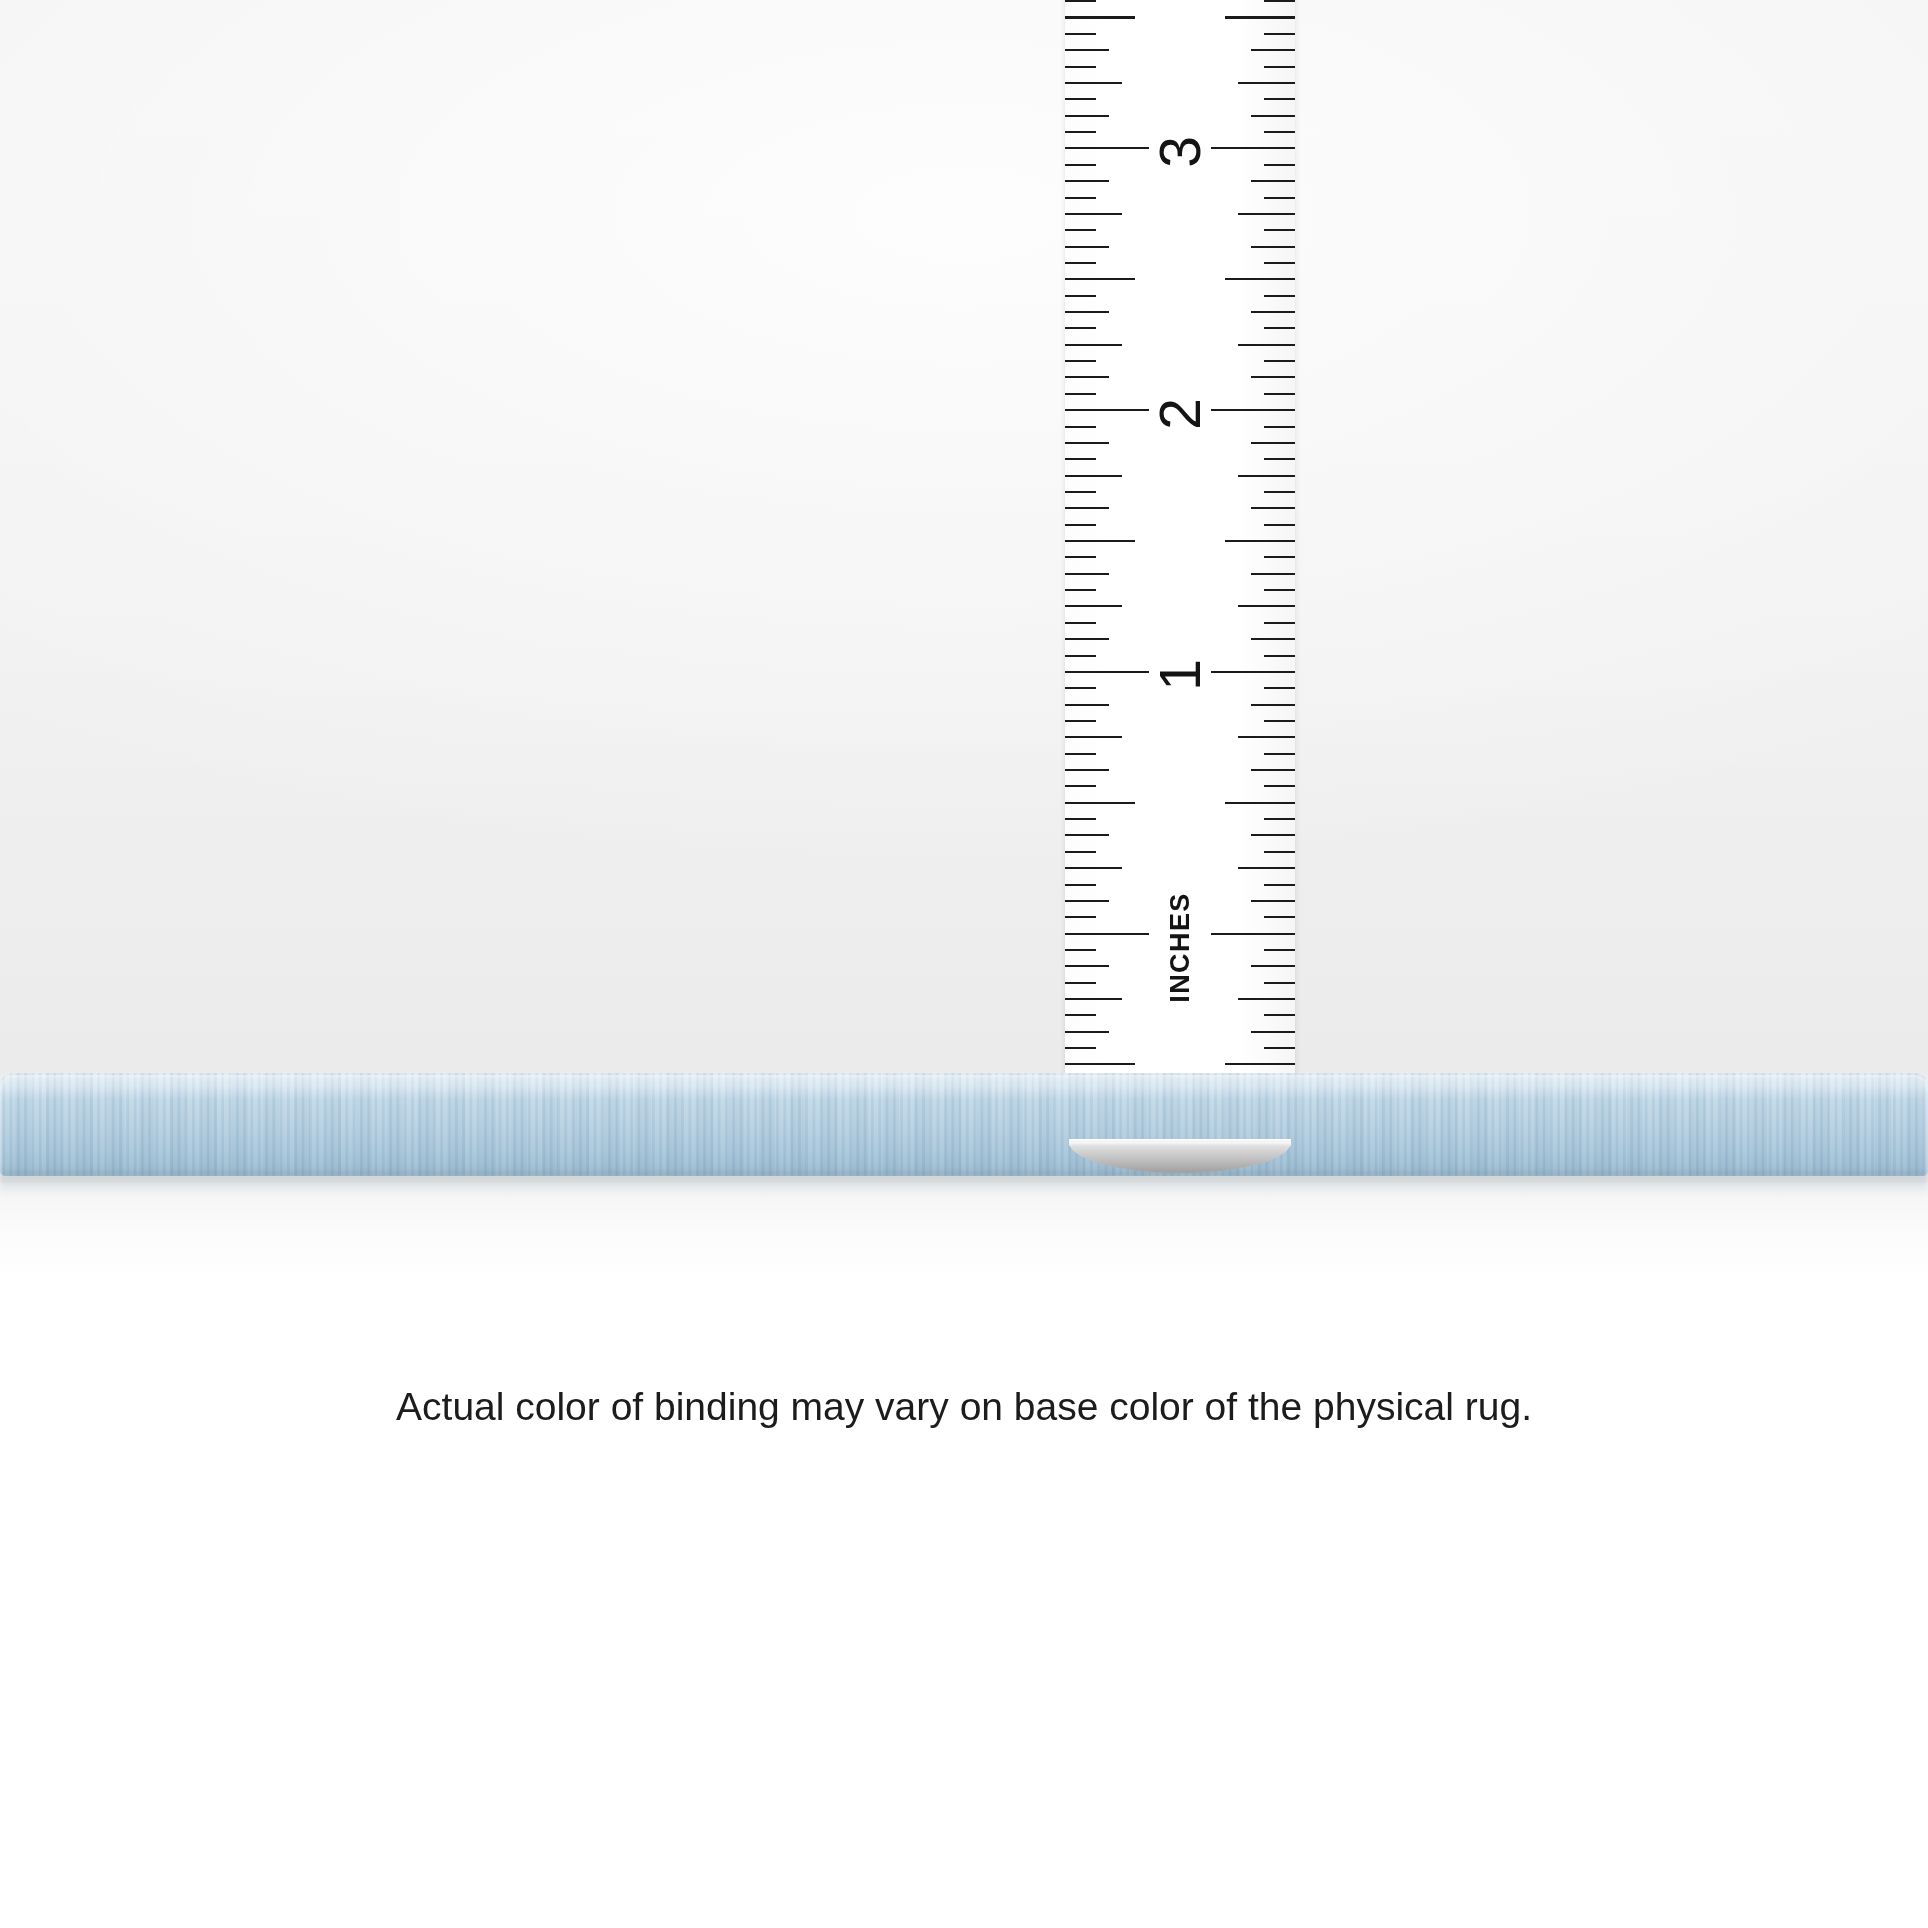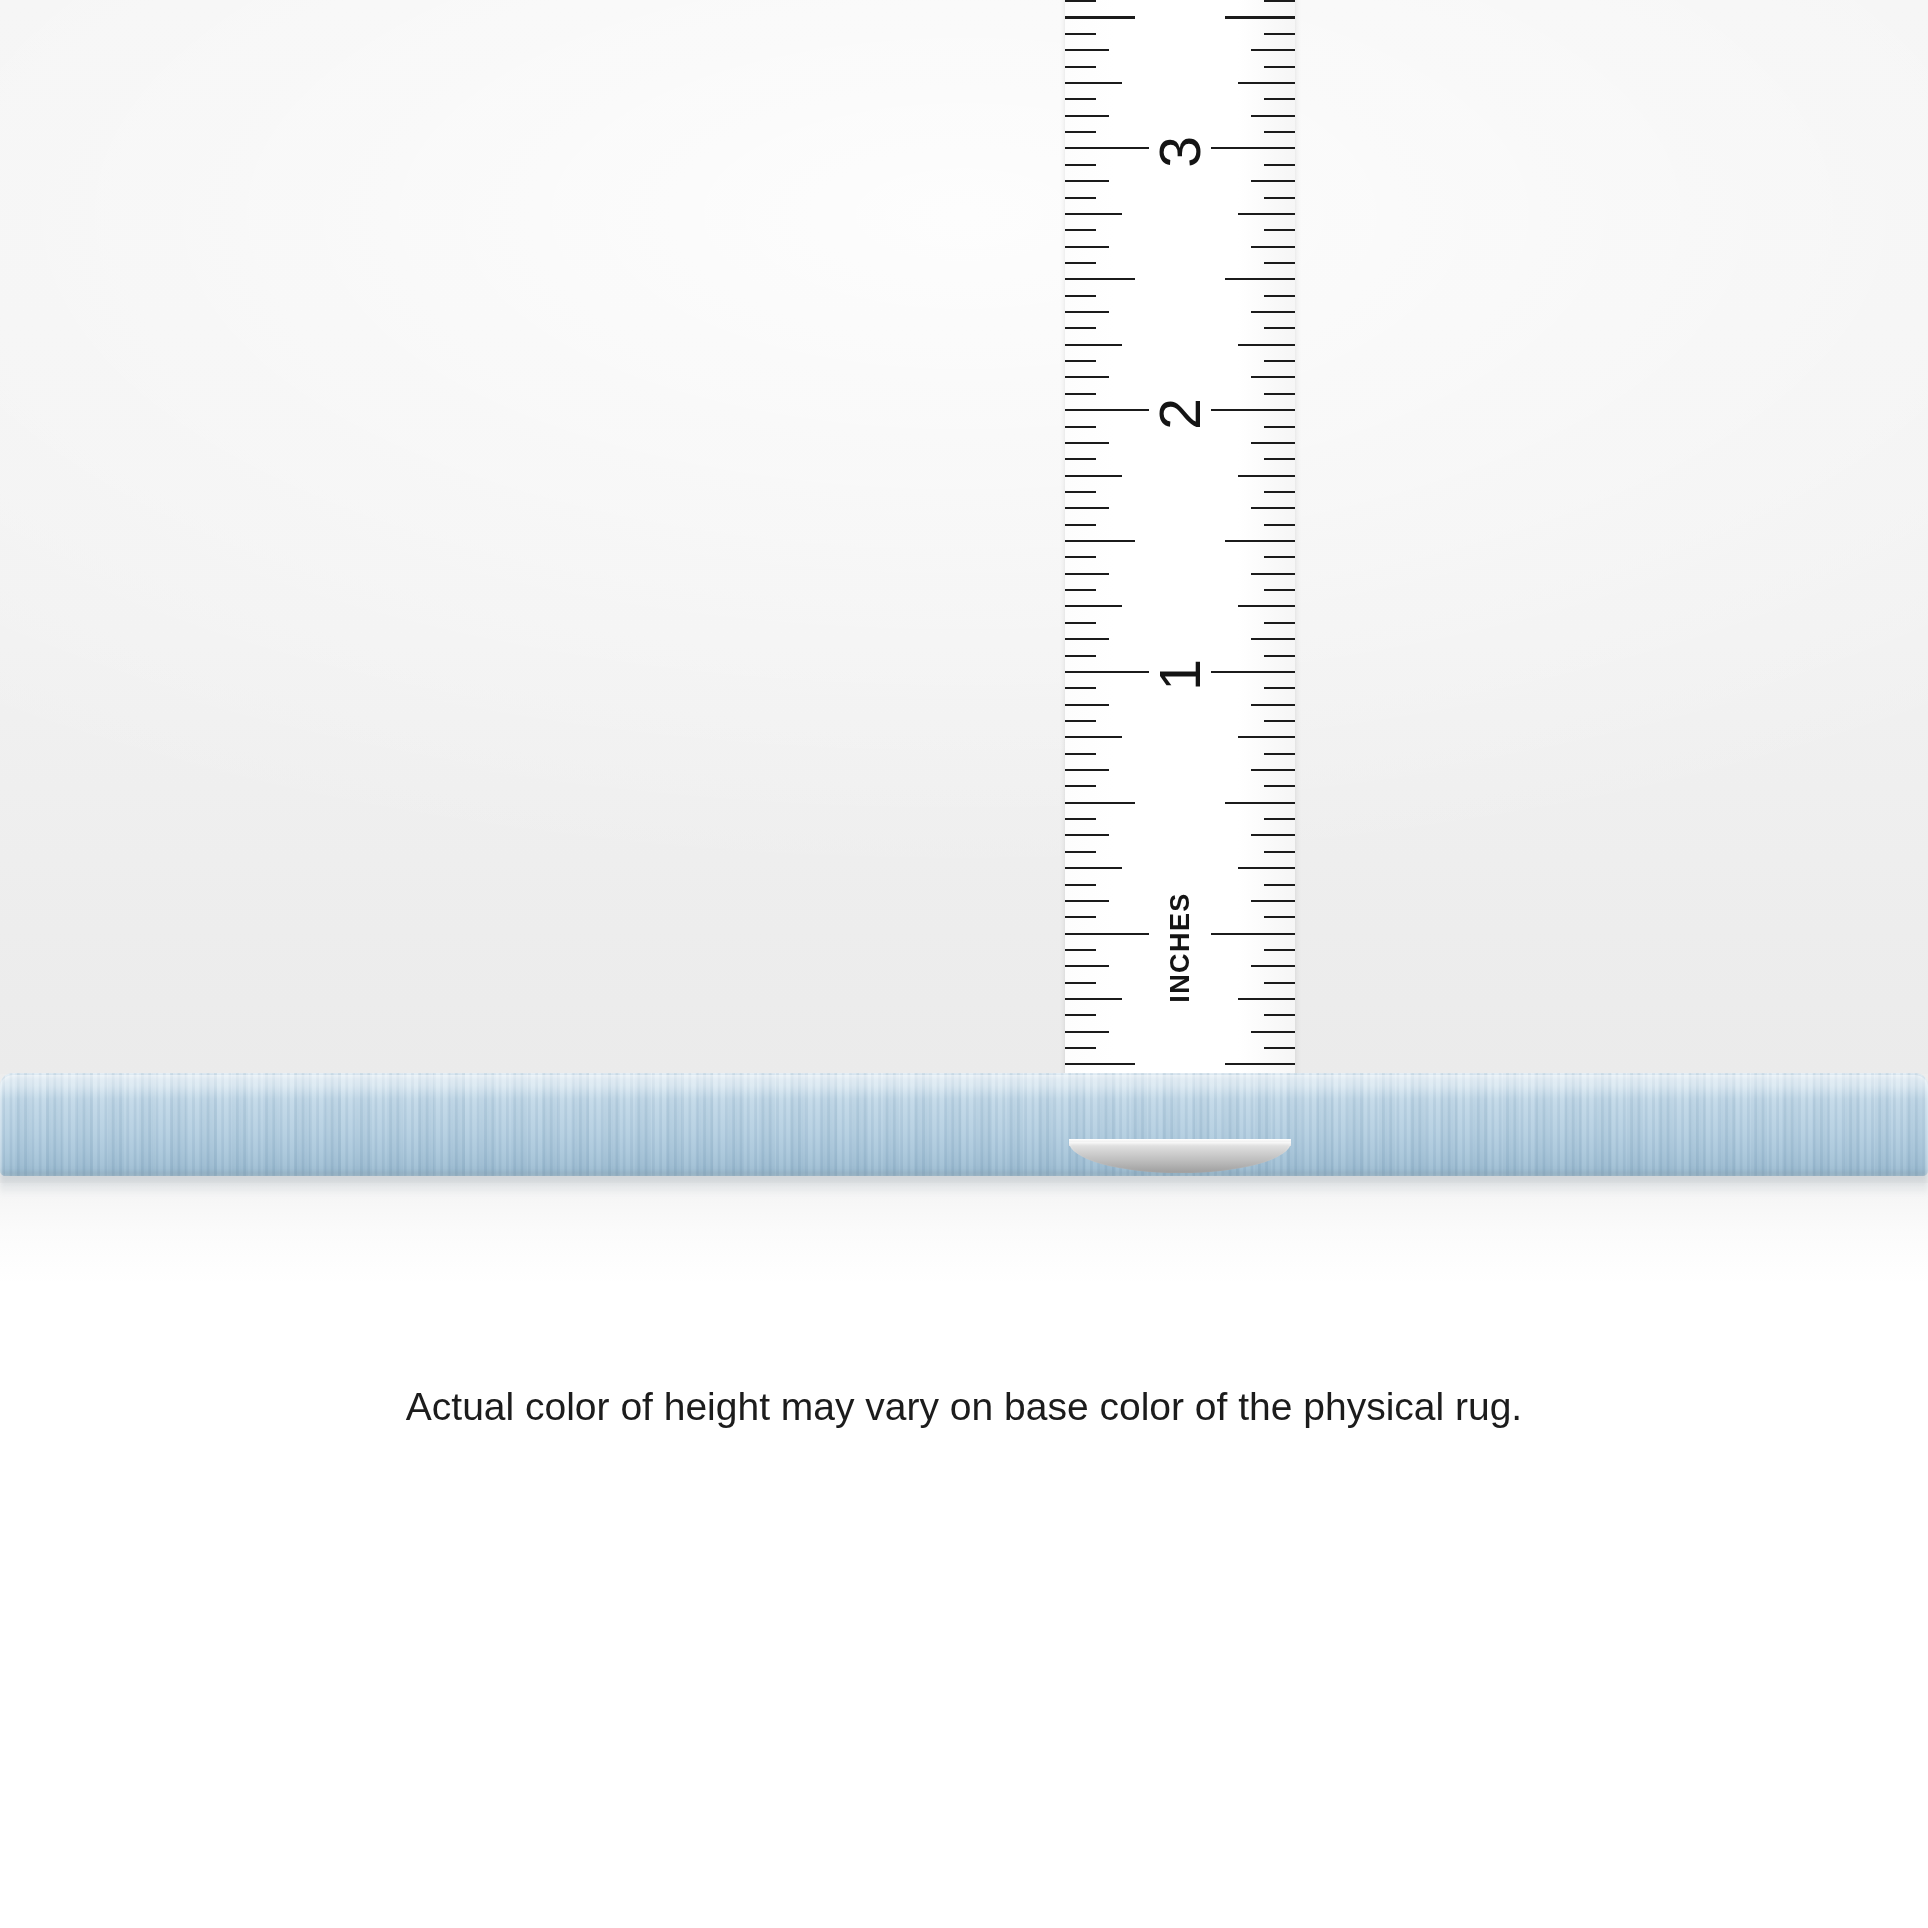--- a/index.html
+++ b/index.html
@@ -362,17 +362,17 @@
       <div class="rug-highlight"></div>
       <div class="rug-shadow"></div>
     </div>
 
     <div class="ruler-tip-edge"></div>
     <div class="ruler-tip"></div>
 
   </div>
 
   <div class="caption">
-    <span class="caption-line">Actual color of height may vary on base color of the physical rug.</span>
+    <span class="caption-line">Actual color of binding may vary on base color of the physical rug.</span>
   </div>
 
 </div>
 
 
 </body></html>

